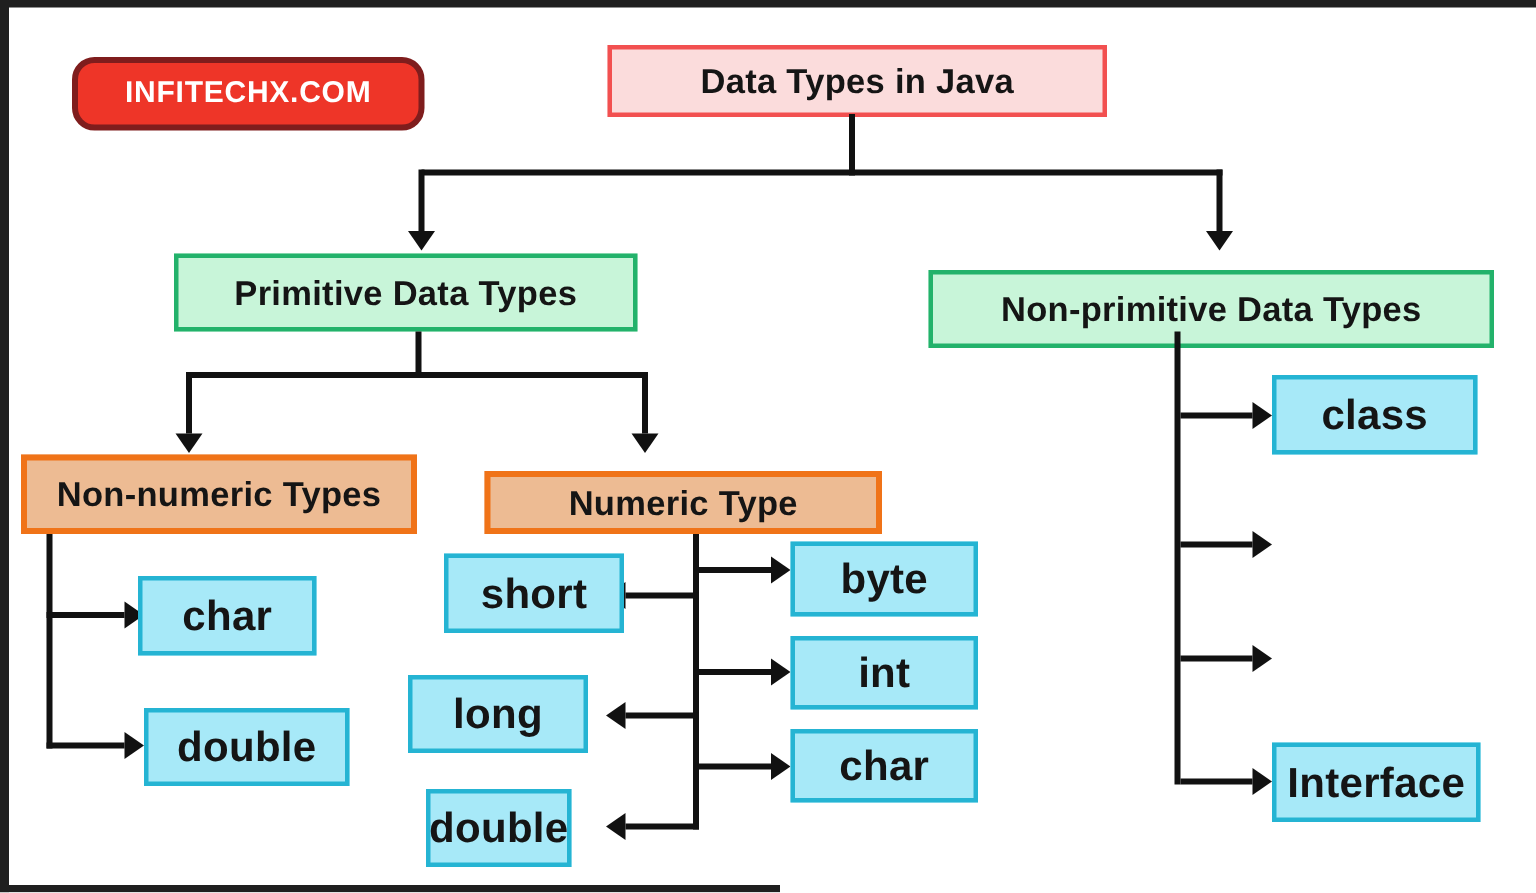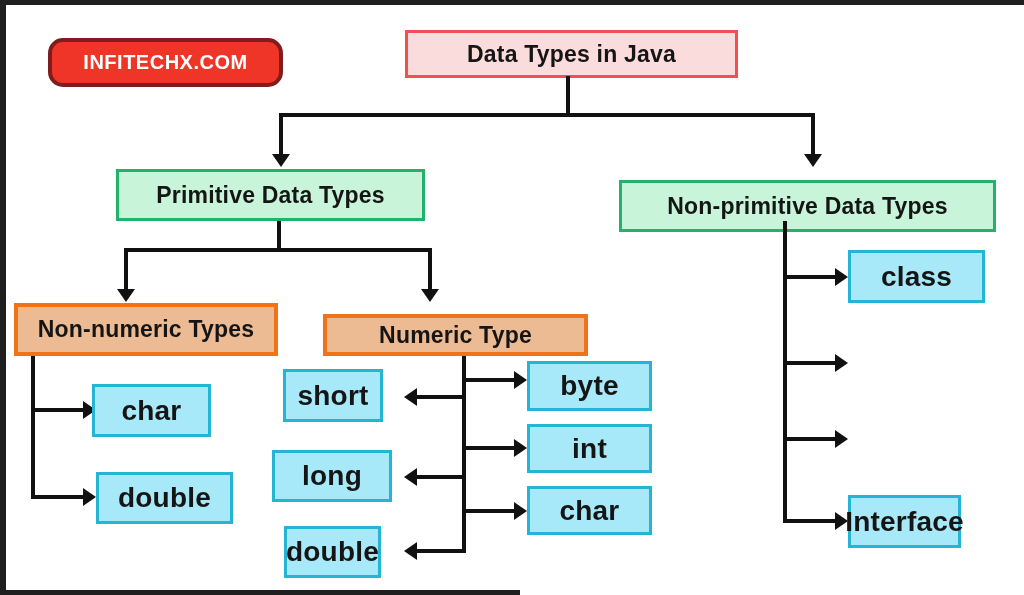--- a/index.html
+++ b/index.html
@@ -112,21 +112,21 @@
 
   <div class="ln" style="left:417px;top:475px;width:49px;height:4px"></div>
   <div class="ar left" style="left:404px;top:468px"></div>
 
   <div class="ln" style="left:466px;top:509px;width:48px;height:4px"></div>
   <div class="ar right" style="left:514px;top:502px"></div>
 
   <div class="ln" style="left:417px;top:549px;width:49px;height:4px"></div>
   <div class="ar left" style="left:404px;top:542px"></div>
 
-  <div class="node cyan" style="left:283px;top:369px;width:100px;height:53px">short</div>
+  <div class="node cyan" style="left:296px;top:369px;width:120px;height:53px">short</div>
   <div class="node cyan" style="left:272px;top:450px;width:120px;height:52px">long</div>
   <div class="node cyan" style="left:284px;top:526px;width:97px;height:52px">double</div>
   <div class="node cyan" style="left:527px;top:361px;width:125px;height:50px">byte</div>
   <div class="node cyan" style="left:527px;top:424px;width:125px;height:49px">int</div>
   <div class="node cyan" style="left:527px;top:486px;width:125px;height:49px">char</div>
 
   <div class="ln" style="left:783px;top:221px;width:4px;height:302px"></div>
 
   <div class="ln" style="left:787px;top:275px;width:48px;height:4px"></div>
   <div class="ar right" style="left:835px;top:268px"></div>
@@ -134,15 +134,15 @@
   <div class="ln" style="left:787px;top:361px;width:48px;height:4px"></div>
   <div class="ar right" style="left:835px;top:354px"></div>
 
   <div class="ln" style="left:787px;top:437px;width:48px;height:4px"></div>
   <div class="ar right" style="left:835px;top:430px"></div>
 
   <div class="ln" style="left:787px;top:519px;width:48px;height:4px"></div>
   <div class="ar right" style="left:835px;top:512px"></div>
 
   <div class="node cyan" style="left:848px;top:250px;width:137px;height:53px">class</div>
-  <div class="node cyan" style="left:848px;top:495px;width:113px;height:53px">Interface</div>
+  <div class="node cyan" style="left:848px;top:495px;width:139px;height:53px">Interface</div>
 
 </div>
 
 </body></html>

